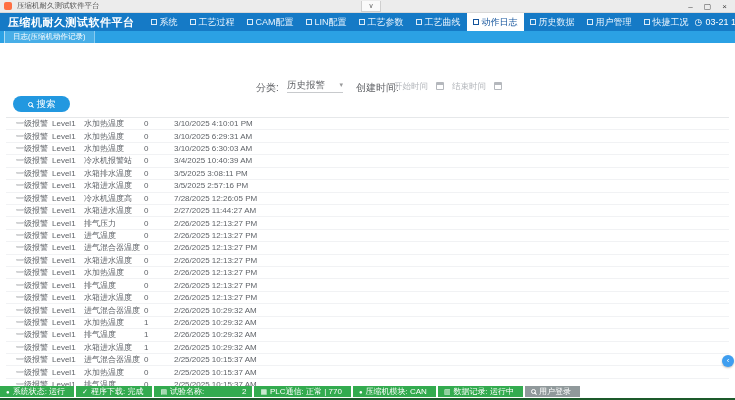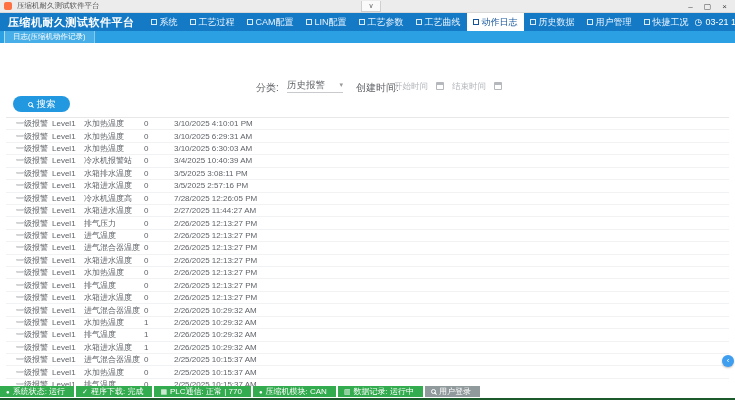--- a/index.html
+++ b/index.html
@@ -373,20 +373,25 @@
       <span>系统状态: 运行</span>
       <span class="segval"></span>
     </div>
 
     <div class="seg">
       <span class="sicon ic-check"></span>
       <span>程序下载: 完成</span>
       <span class="segval"></span>
     </div>
 
+    <div class="seg wide">
+      <span class="sicon ic-doc"></span>
+      <span>试验名称:</span>
+      <span class="segval">2</span>
+    </div>
 
     <div class="seg">
       <span class="sicon ic-plc"></span>
       <span>PLC通信: 正常 | 770</span>
       <span class="segval"></span>
     </div>
 
     <div class="seg">
       <span class="sicon ic-dot"></span>
       <span>压缩机模块: CAN</span>

